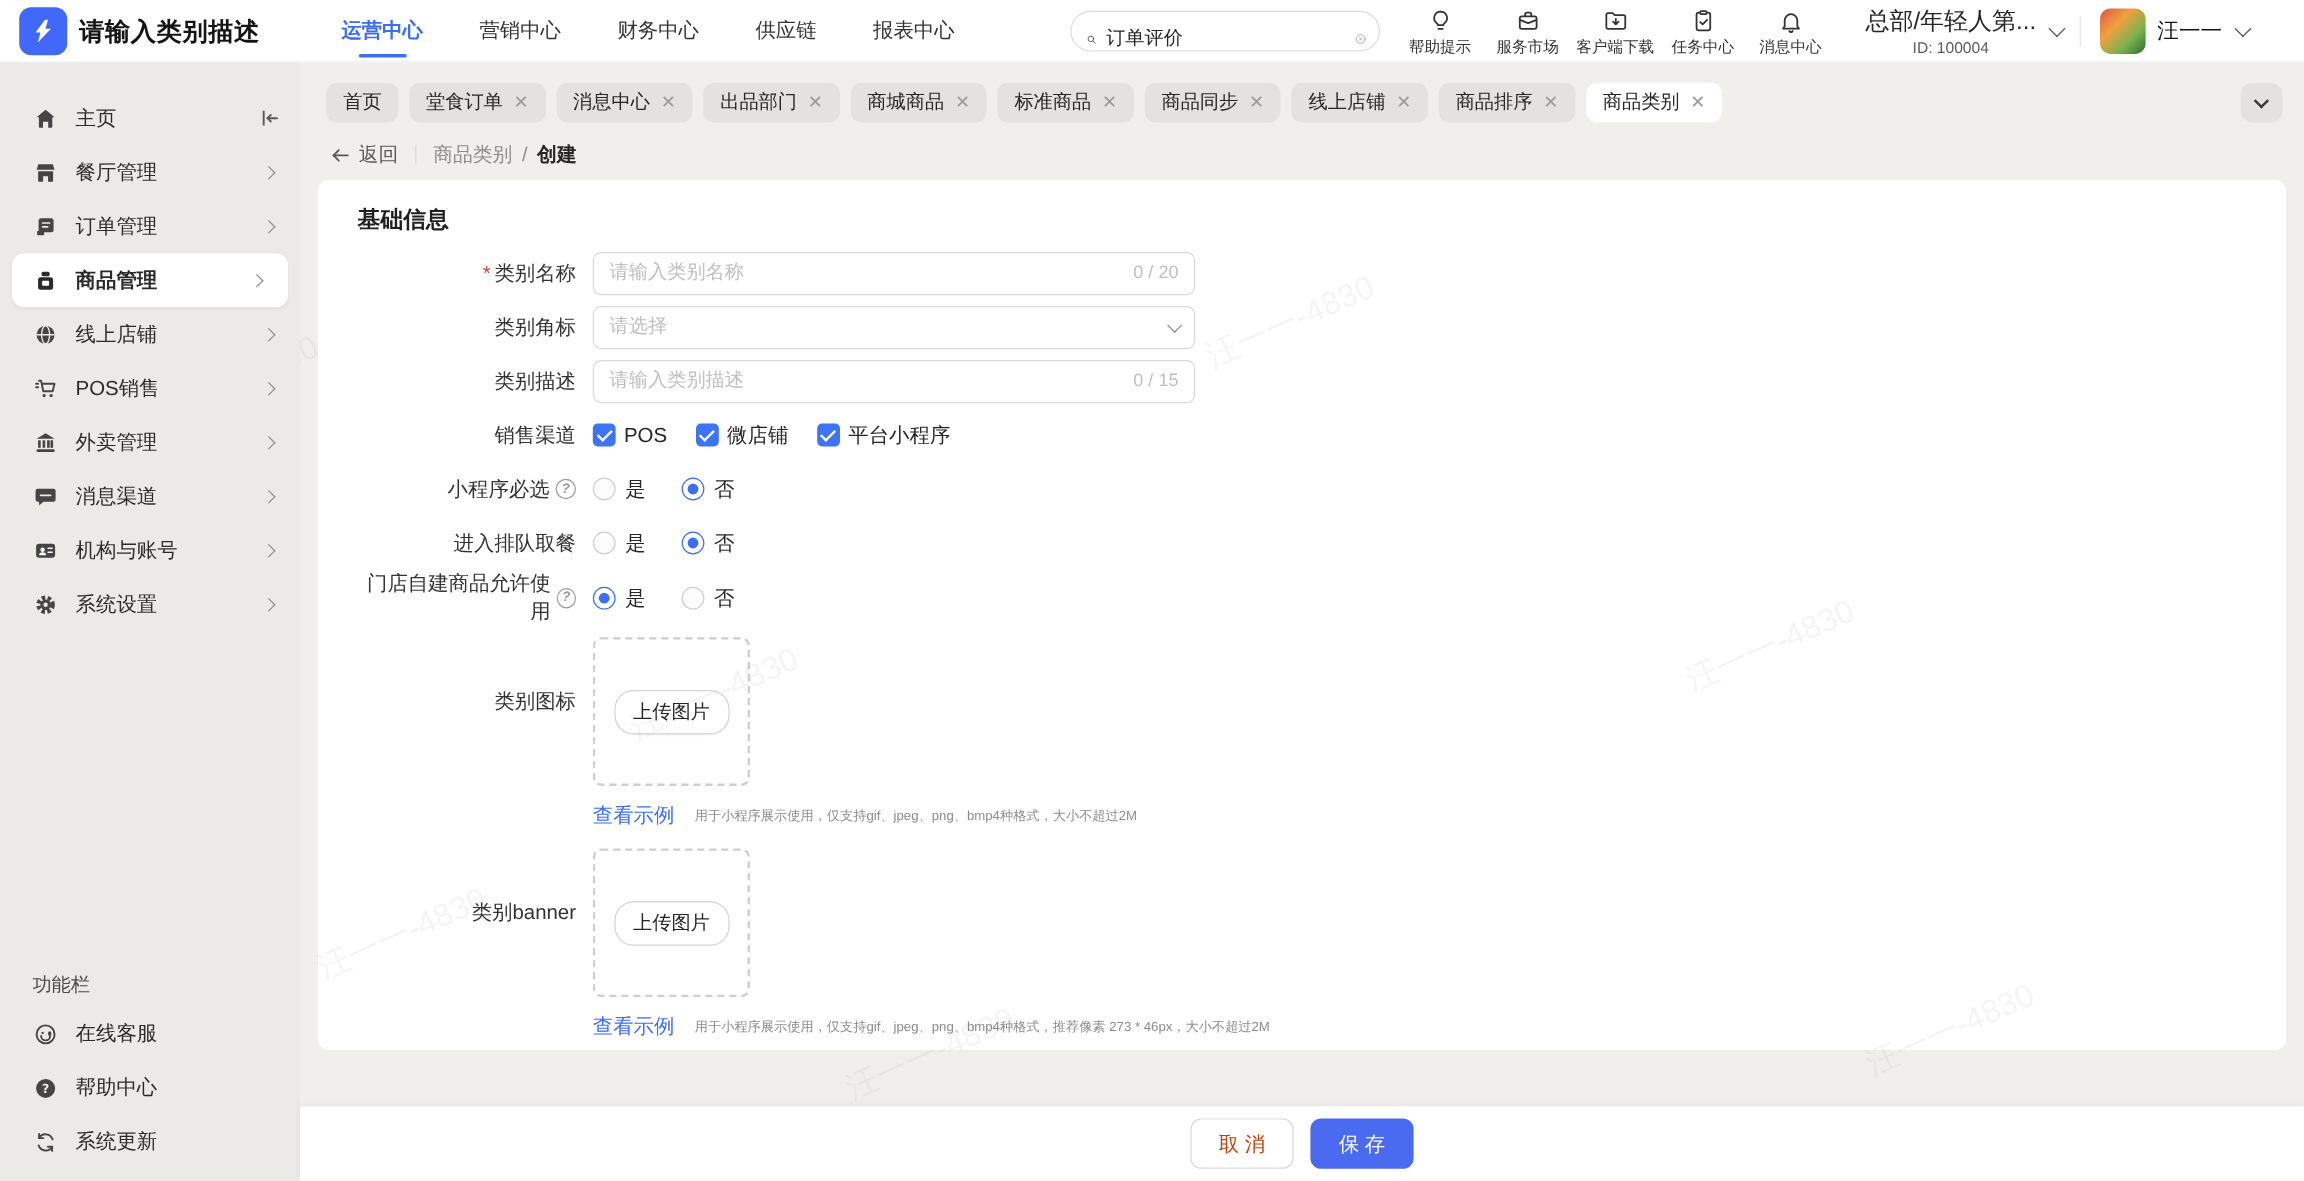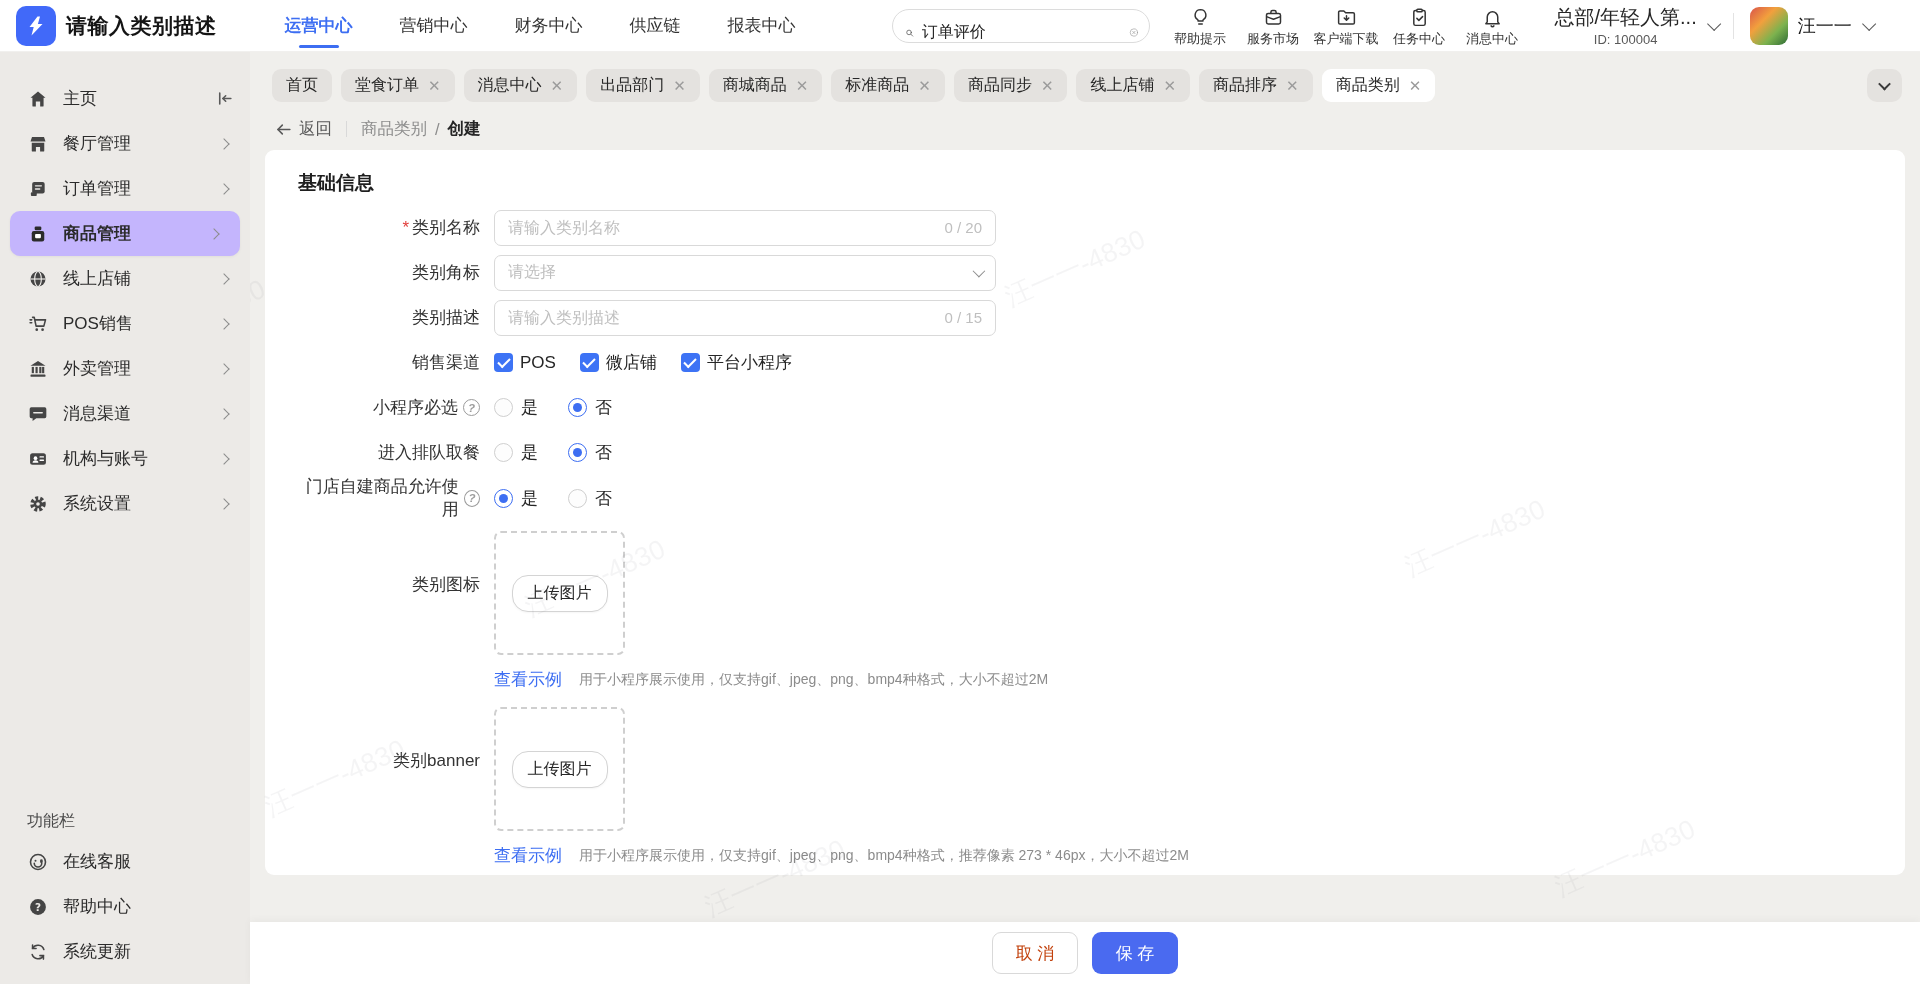--- a/index.html
+++ b/index.html
@@ -28,21 +28,21 @@
   .vdiv { width:1px; height:26px; background:#e3e3e3; margin:0 16px;}
   .avatar { width:38px; height:38px; border-radius:9px; background:linear-gradient(135deg,#d9534a 0%,#f2a03d 35%,#7cb24e 68%,#2e6b35 100%); flex:0 0 auto;}
   .uname { font-size:18px; margin-left:10px; color:#141414; white-space:nowrap;}
 
   
   .sidebar { position:absolute; top:52px; left:0; width:250px; height:932px; background:#eceae7; z-index:20;}
   .side-list { padding-top:24px; }
   .side-item { position:relative; height:45px; display:flex; align-items:center; padding-left:27px; cursor:pointer; color:#2b2b2b;}
   .side-item .lbl { font-size:17px; margin-left:14px; }
   .side-item .arrow { position:absolute; right:22px; width:8px; height:8px; border-right:1.7px solid #8c8c8c; border-top:1.7px solid #8c8c8c; transform:rotate(45deg);}
-  .side-item.active { background:#c4b5fd; border-radius:10px; margin:0 10px; padding-left:17px; box-shadow:0 1px 3px rgba(0,0,0,.05);}
+  .side-item.active { background:#ffffff; border-radius:10px; margin:0 10px; padding-left:17px; box-shadow:0 1px 3px rgba(0,0,0,.05);}
   .side-item.active .lbl { font-weight:bold; }
   .collapse-btn { position:absolute; right:16px; top:0; height:45px; display:flex; align-items:center; cursor:pointer;}
   .side-footer { position:absolute; left:0; bottom:10px; width:250px;}
   .side-footer .ftitle { font-size:16px; color:#4a4a4a; padding-left:27px; height:36px; display:flex; align-items:center;}
   .sicon { width:22px; height:22px; flex:0 0 auto; display:flex; align-items:center; justify-content:center;}
 
   
   .content { position:absolute; left:250px; top:52px; width:1670px; height:932px;}
   .tabbar { display:flex; align-items:center; padding:17px 0 0 22px; gap:9px;}
   .tab { height:33px; border-radius:9px; background:#e4e2df; display:flex; align-items:center; padding:0 14px; font-size:16px; color:#262626; cursor:pointer; white-space:nowrap;}
@@ -81,21 +81,21 @@
   .ritem { display:flex; align-items:center; cursor:pointer;}
   .radio { width:19px; height:19px; border-radius:50%; border:1.5px solid #cfcfcf; background:#fdfdfd; display:flex; align-items:center; justify-content:center;}
   .radio.sel { border-color:#3d6ef2; background:#fff;}
   .radio.sel::after { content:""; width:9px; height:9px; border-radius:50%; background:#3d6ef2;}
   .ritem span { font-size:17px; margin-left:8px; }
   .frow-upload { display:flex; align-items:flex-start; margin-top:10px;}
   .upbox { margin-left:14px; width:131px; height:124px; border:2px dashed #cfcfcf; border-radius:7px; display:flex; align-items:center; justify-content:center; background:#fff; cursor:pointer;}
   .upbtn { border:1px solid #d4d4d4; background:#fff; border-radius:16px; padding:7px 15px; font-size:16px; color:#262626; cursor:pointer; box-shadow:0 1px 2px rgba(0,0,0,.04); font-family:inherit;}
   .hint { display:flex; align-items:center; margin:13px 0 0 196px;}
   .hint a { color:#3d6ef2; font-size:17px; text-decoration:none; cursor:pointer;}
-  .hint span { font-size:14px; color:#8c8c8c; margin-left:17px;}
+  .hint span { font-size:11px; color:#8c8c8c; margin-left:17px;}
 
   .footer-bar { position:absolute; left:250px; bottom:0; width:1670px; height:62px; background:#fff; box-shadow:0 -2px 8px rgba(0,0,0,.04); display:flex; align-items:center; justify-content:center; gap:14px; z-index:25;}
   .btn { height:42px; min-width:86px; border-radius:9px; font-size:17px; display:flex; align-items:center; justify-content:center; cursor:pointer; font-family:inherit;}
   .btn-cancel { background:#fff; border:1px solid #d9d9d9; color:#c2410c;}
   .btn-save { background:#4a6af0; border:none; color:#fff;}
 
   
   .wm { position:absolute; font-size:27px; color:#223; opacity:.045; transform:rotate(-24deg); white-space:nowrap; pointer-events:none; z-index:5;}
   svg { display:block; }
 </style>

